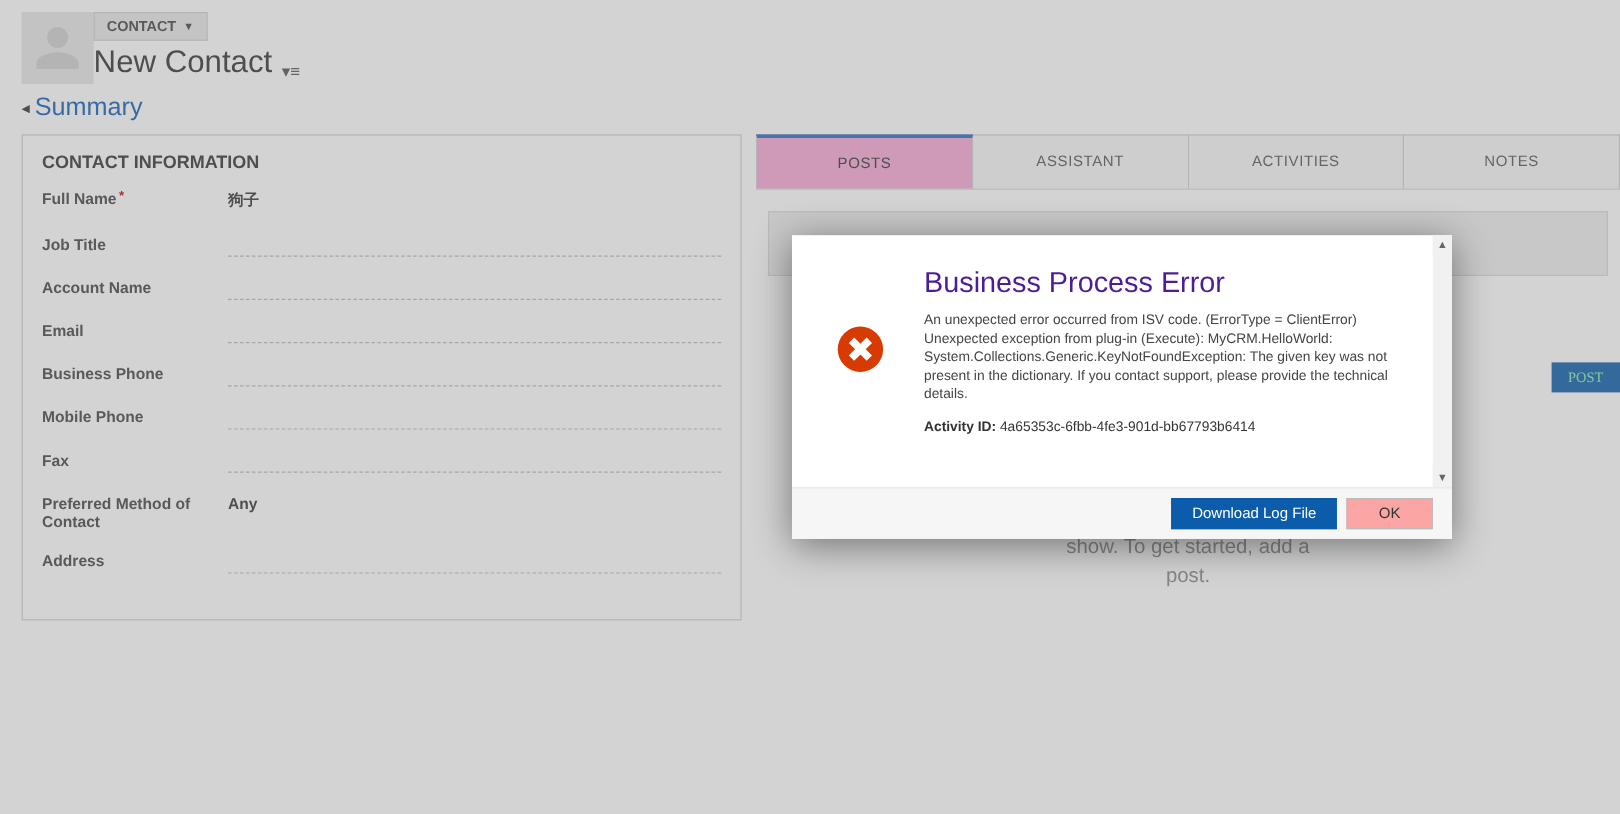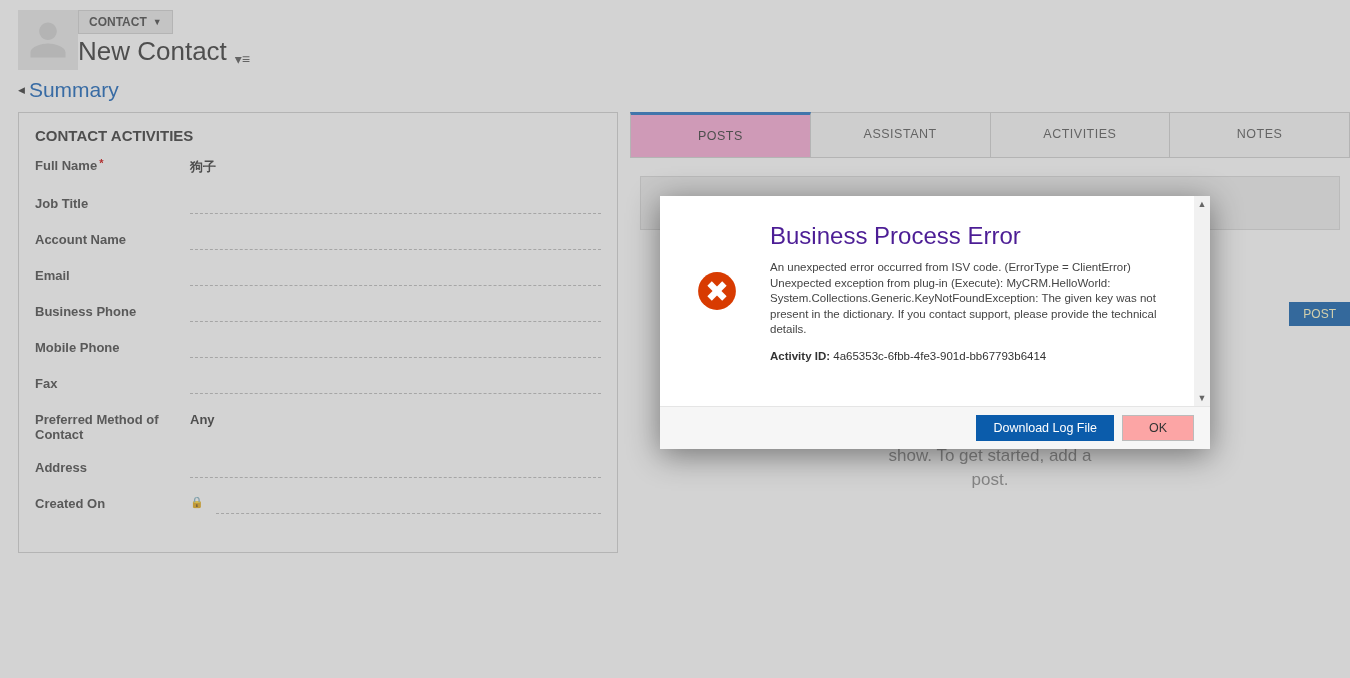--- a/index.html
+++ b/index.html
@@ -164,27 +164,28 @@
   .postbox {
     margin: 18px 10px 0 10px;
     height: 54px;
     background: #efefef;
     border: 1px solid #d9d9d9;
   }
   .post-btn {
     align-self: flex-end;
     margin: 12px 0 0 0;
     background: #0b5cab;
-    color: #fef9c3;
+    color: #86efac;
     font-size: 12px;
     padding: 5px 14px;
     border: none;
     position: absolute;
     right: 0;
     top: 290px;
+    font-family: Liberation Serif, serif;
   }
   .empty-area {
     margin-top: 120px;
     display: flex;
     flex-direction: column;
     align-items: center;
     color: #888;
   }
   .empty-area svg { width: 56px; height: 56px; fill: none; stroke: #c8c8c8; stroke-width: 2; margin-bottom: 14px; }
   .empty-text {
@@ -305,21 +306,21 @@
   </div>
 
   <div class="sect-hdr">
     <span class="sect-caret">◀</span>
     <span class="sect-title">Summary</span>
   </div>
 
   <div class="cols">
 
     <div class="card">
-      <div class="card-title">CONTACT ACTIVITIES</div>
+      <div class="card-title">CONTACT INFORMATION</div>
 
       <div class="field-row">
         <div class="fld-label">
           <span>Full Name</span><span class="req-star">*</span>
         </div>
         <div class="fld-val filled">狗子</div>
       </div>
 
       <div class="field-row">
         <div class="fld-label">Job Title</div>
@@ -354,25 +355,20 @@
       <div class="field-row">
         <div class="fld-label">Preferred Method of Contact</div>
         <div class="fld-val filled">Any</div>
       </div>
 
       <div class="field-row">
         <div class="fld-label">Address</div>
         <div class="fld-val"></div>
       </div>
 
-      <div class="field-row">
-        <div class="fld-label">Created On</div>
-        <span class="lock-icon">🔒</span>
-        <div class="fld-val"></div>
-      </div>
     </div>
 
     <div class="right">
       <div class="tabs">
         <div class="tab active">POSTS</div>
         <div class="tab">ASSISTANT</div>
         <div class="tab">ACTIVITIES</div>
         <div class="tab">NOTES</div>
       </div>
 

